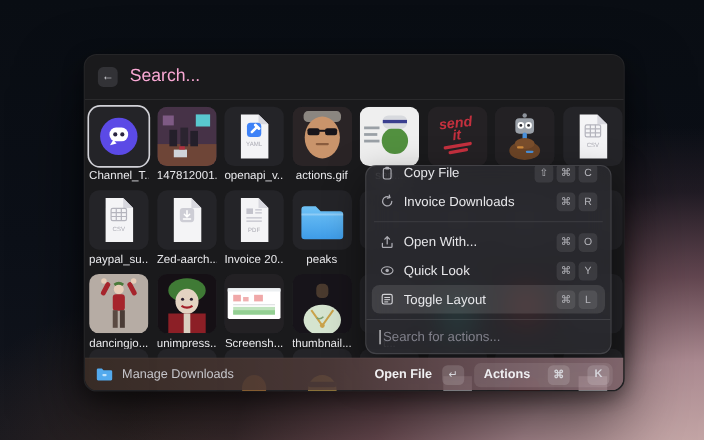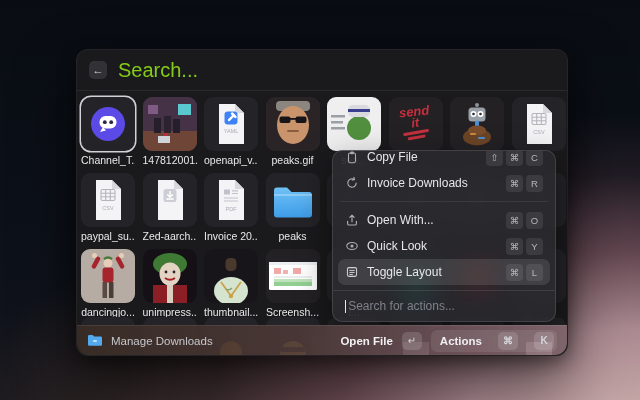--- a/index.html
+++ b/index.html
@@ -9,21 +9,21 @@
       radial-gradient(720px 430px at 98% 106%, #cbaeac 0%, #ab8a91 22%, rgba(122,85,95,.78) 40%, rgba(62,44,54,.42) 58%, rgba(0,0,0,0) 72%),
       radial-gradient(560px 320px at 46% 114%, rgba(130,90,66,.55) 0%, rgba(72,50,42,.38) 45%, rgba(0,0,0,0) 68%),
       linear-gradient(180deg,#090d13 0%,#0c1018 55%,#12151d 100%);}
   .window{position:absolute;left:76px;top:49px;width:492px;height:307px;border-radius:12px;
     background:#1a1a1c;border:1px solid rgba(255,255,255,.05);box-sizing:border-box;
     box-shadow:0 28px 60px rgba(0,0,0,.55),0 6px 18px rgba(0,0,0,.4);overflow:hidden;}
   .header{height:40px;display:flex;align-items:center;gap:11px;padding:0 12px;
     border-bottom:1px solid rgba(255,255,255,.07);}
   .back-btn{width:18px;height:18px;border-radius:5px;background:#323236;color:#d9d9de;
     font-size:11px;display:flex;align-items:center;justify-content:center;cursor:default;}
-  .search-ph{color:#84cc16;font-size:20px;}
+  .search-ph{color:#f9a8d4;font-size:16px;}
   .grid{position:absolute;left:4px;top:47px;display:grid;grid-template-columns:repeat(8,54px);
     column-gap:7.5px;row-gap:6px;}
   .cell{width:54px;height:70px;}
   .tile{width:54px;height:54px;border-radius:9px;background:#242428;overflow:hidden;position:relative;
     display:flex;align-items:center;justify-content:center;box-sizing:border-box;}
   .cell.selected .tile{border-radius:10px;box-shadow:0 0 0 1.5px #d2d2d8;}
   .label{width:54px;text-align:center;font-size:10.5px;color:#e9e9ec;margin-top:3px;
     white-space:nowrap;overflow:hidden;}
   .row4{position:absolute;left:4px;top:267px;display:grid;grid-template-columns:repeat(8,54px);
     column-gap:7.5px;}
@@ -133,21 +133,21 @@
           <svg width="54" height="54" viewBox="0 0 54 54">
             <rect width="54" height="54" fill="#2a2426"></rect>
             <rect x="10" y="4" width="34" height="10" rx="4" fill="#8b8680"></rect>
             <ellipse cx="27" cy="28" rx="16" ry="19" fill="#c9946b"></ellipse>
             <rect x="13.5" y="19.5" width="11" height="6.5" rx="2" fill="#17141a"></rect>
             <rect x="29.5" y="19.5" width="11" height="6.5" rx="2" fill="#17141a"></rect>
             <rect x="24" y="21" width="6" height="1.8" fill="#17141a"></rect>
             <rect x="21" y="33" width="12" height="2" rx="1" fill="#8a5c3e"></rect>
           </svg>
         </div>
-        <div class="label">peaks.gif</div>
+        <div class="label">actions.gif</div>
       </div>
 
       <div class="cell">
         <div class="tile">
           <svg width="54" height="54" viewBox="0 0 54 54">
             <rect width="54" height="54" fill="#efefef"></rect>
             <rect x="4" y="18" width="14" height="2.5" fill="#9aa0a6"></rect>
             <rect x="4" y="24" width="12" height="2.5" fill="#9aa0a6"></rect>
             <rect x="4" y="30" width="14" height="2.5" fill="#9aa0a6"></rect>
             <circle cx="32" cy="31" r="12" fill="#52903f"></circle>
@@ -313,49 +313,49 @@
             <rect x="10" y="36" width="34" height="18" fill="#8c1f26"></rect>
             <rect x="24" y="36" width="6" height="18" fill="#d9cfc0"></rect>
           </svg>
         </div>
         <div class="label">unimpress...</div>
       </div>
 
       <div class="cell">
         <div class="tile">
           <svg width="54" height="54" viewBox="0 0 54 54">
-            <rect width="54" height="54" fill="#17141a"></rect>
-            <ellipse cx="27" cy="42" rx="17" ry="14" fill="#d5e4cf"></ellipse>
-            <rect x="21.5" y="9" width="11" height="13" rx="4.5" fill="#4a3a2e"></rect>
-            <path d="M17 33 L27 47 L37 33" stroke="#caa24a" stroke-width="1.8" fill="none"></path>
-            <circle cx="27" cy="47" r="2.2" fill="#caa24a"></circle>
-            <path d="M22 40 q3 2 6-1" stroke="#7fa071" stroke-width="1.4" fill="none"></path>
-          </svg>
-        </div>
-        <div class="label">thumbnail...</div>
-      </div>
-
-      <div class="cell">
-        <div class="tile">
-          <svg width="54" height="54" viewBox="0 0 54 54">
             <rect width="54" height="54" fill="#232124"></rect>
             <rect x="3" y="13" width="48" height="28" rx="1.5" fill="#ffffff"></rect>
             <rect x="3" y="13" width="48" height="3" fill="#eceff1"></rect>
             <rect x="8" y="19" width="7" height="6" fill="#f0a8a8"></rect>
             <rect x="17" y="21" width="5" height="4" fill="#f0b0b0"></rect>
             <rect x="27" y="19" width="8" height="6" fill="#f0a8a8"></rect>
             <rect x="8" y="30" width="38" height="7" fill="#bfe3bd"></rect>
             <rect x="8" y="33" width="38" height="4" fill="#93cf92"></rect>
             <line x1="8" y1="28" x2="46" y2="28" stroke="#d8dadd" stroke-width="1"></line>
           </svg>
         </div>
         <div class="label">Screensh...</div>
       </div>
 
       <div class="cell">
+        <div class="tile">
+          <svg width="54" height="54" viewBox="0 0 54 54">
+            <rect width="54" height="54" fill="#17141a"></rect>
+            <ellipse cx="27" cy="42" rx="17" ry="14" fill="#d5e4cf"></ellipse>
+            <rect x="21.5" y="9" width="11" height="13" rx="4.5" fill="#4a3a2e"></rect>
+            <path d="M17 33 L27 47 L37 33" stroke="#caa24a" stroke-width="1.8" fill="none"></path>
+            <circle cx="27" cy="47" r="2.2" fill="#caa24a"></circle>
+            <path d="M22 40 q3 2 6-1" stroke="#7fa071" stroke-width="1.4" fill="none"></path>
+          </svg>
+        </div>
+        <div class="label">thumbnail...</div>
+      </div>
+
+      <div class="cell">
         <div class="tile"></div>
         <div class="label">t...</div>
       </div>
       <div class="cell">
         <div class="tile">
           <svg width="54" height="54" viewBox="0 0 54 54">
             <rect width="54" height="54" fill="#1d2224"></rect>
             <path d="M14 54 v-20 q0-9 13-9 q13 0 13 9 v20 z" fill="#2f6f68"></path>
           </svg>
         </div>

